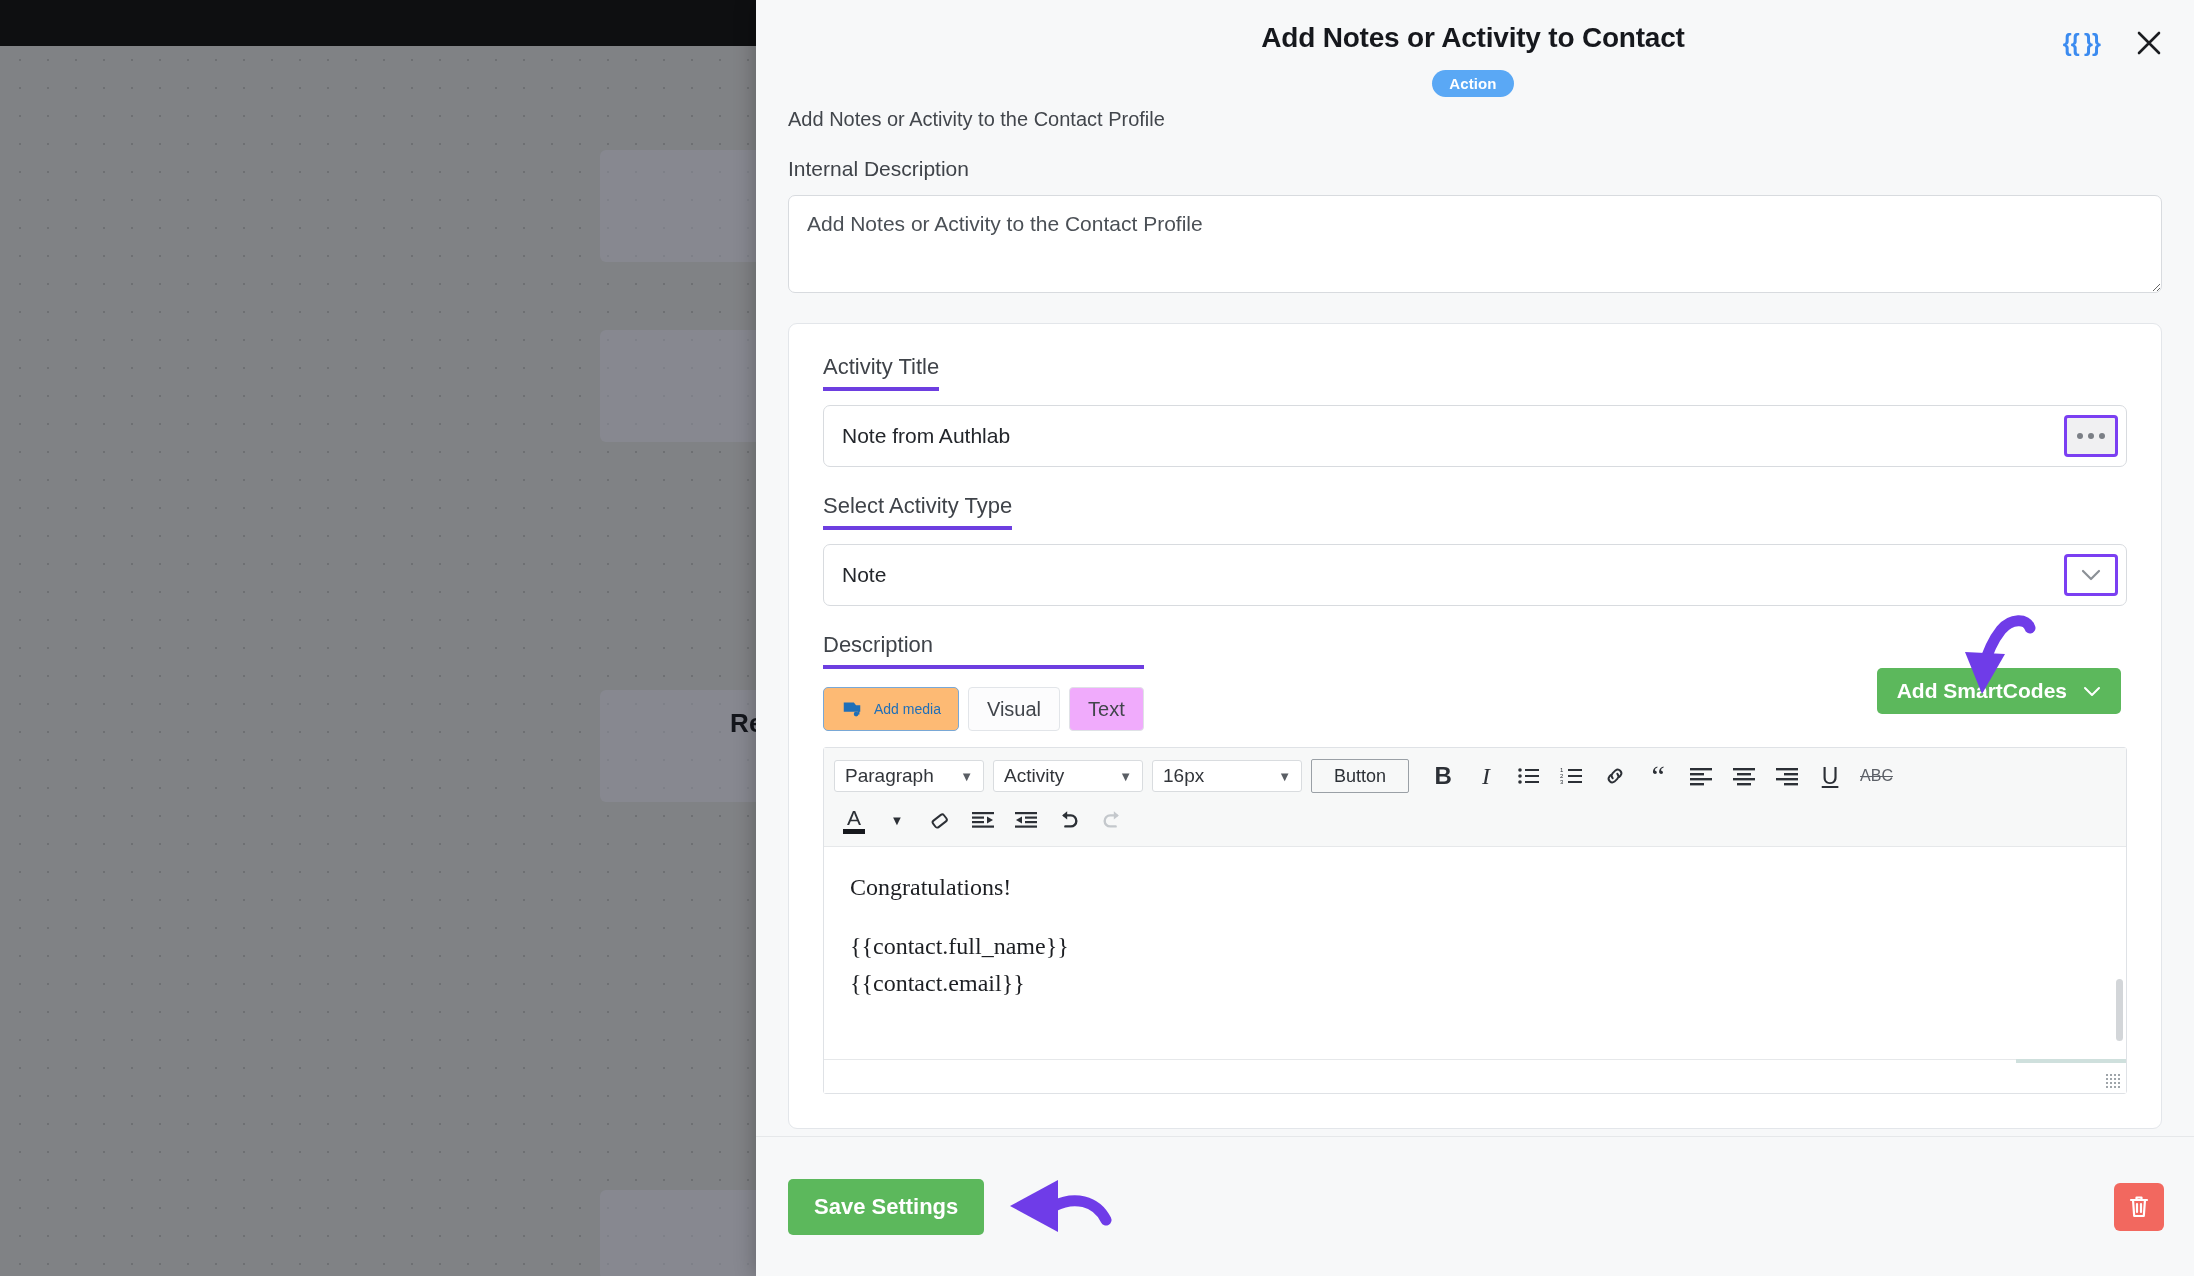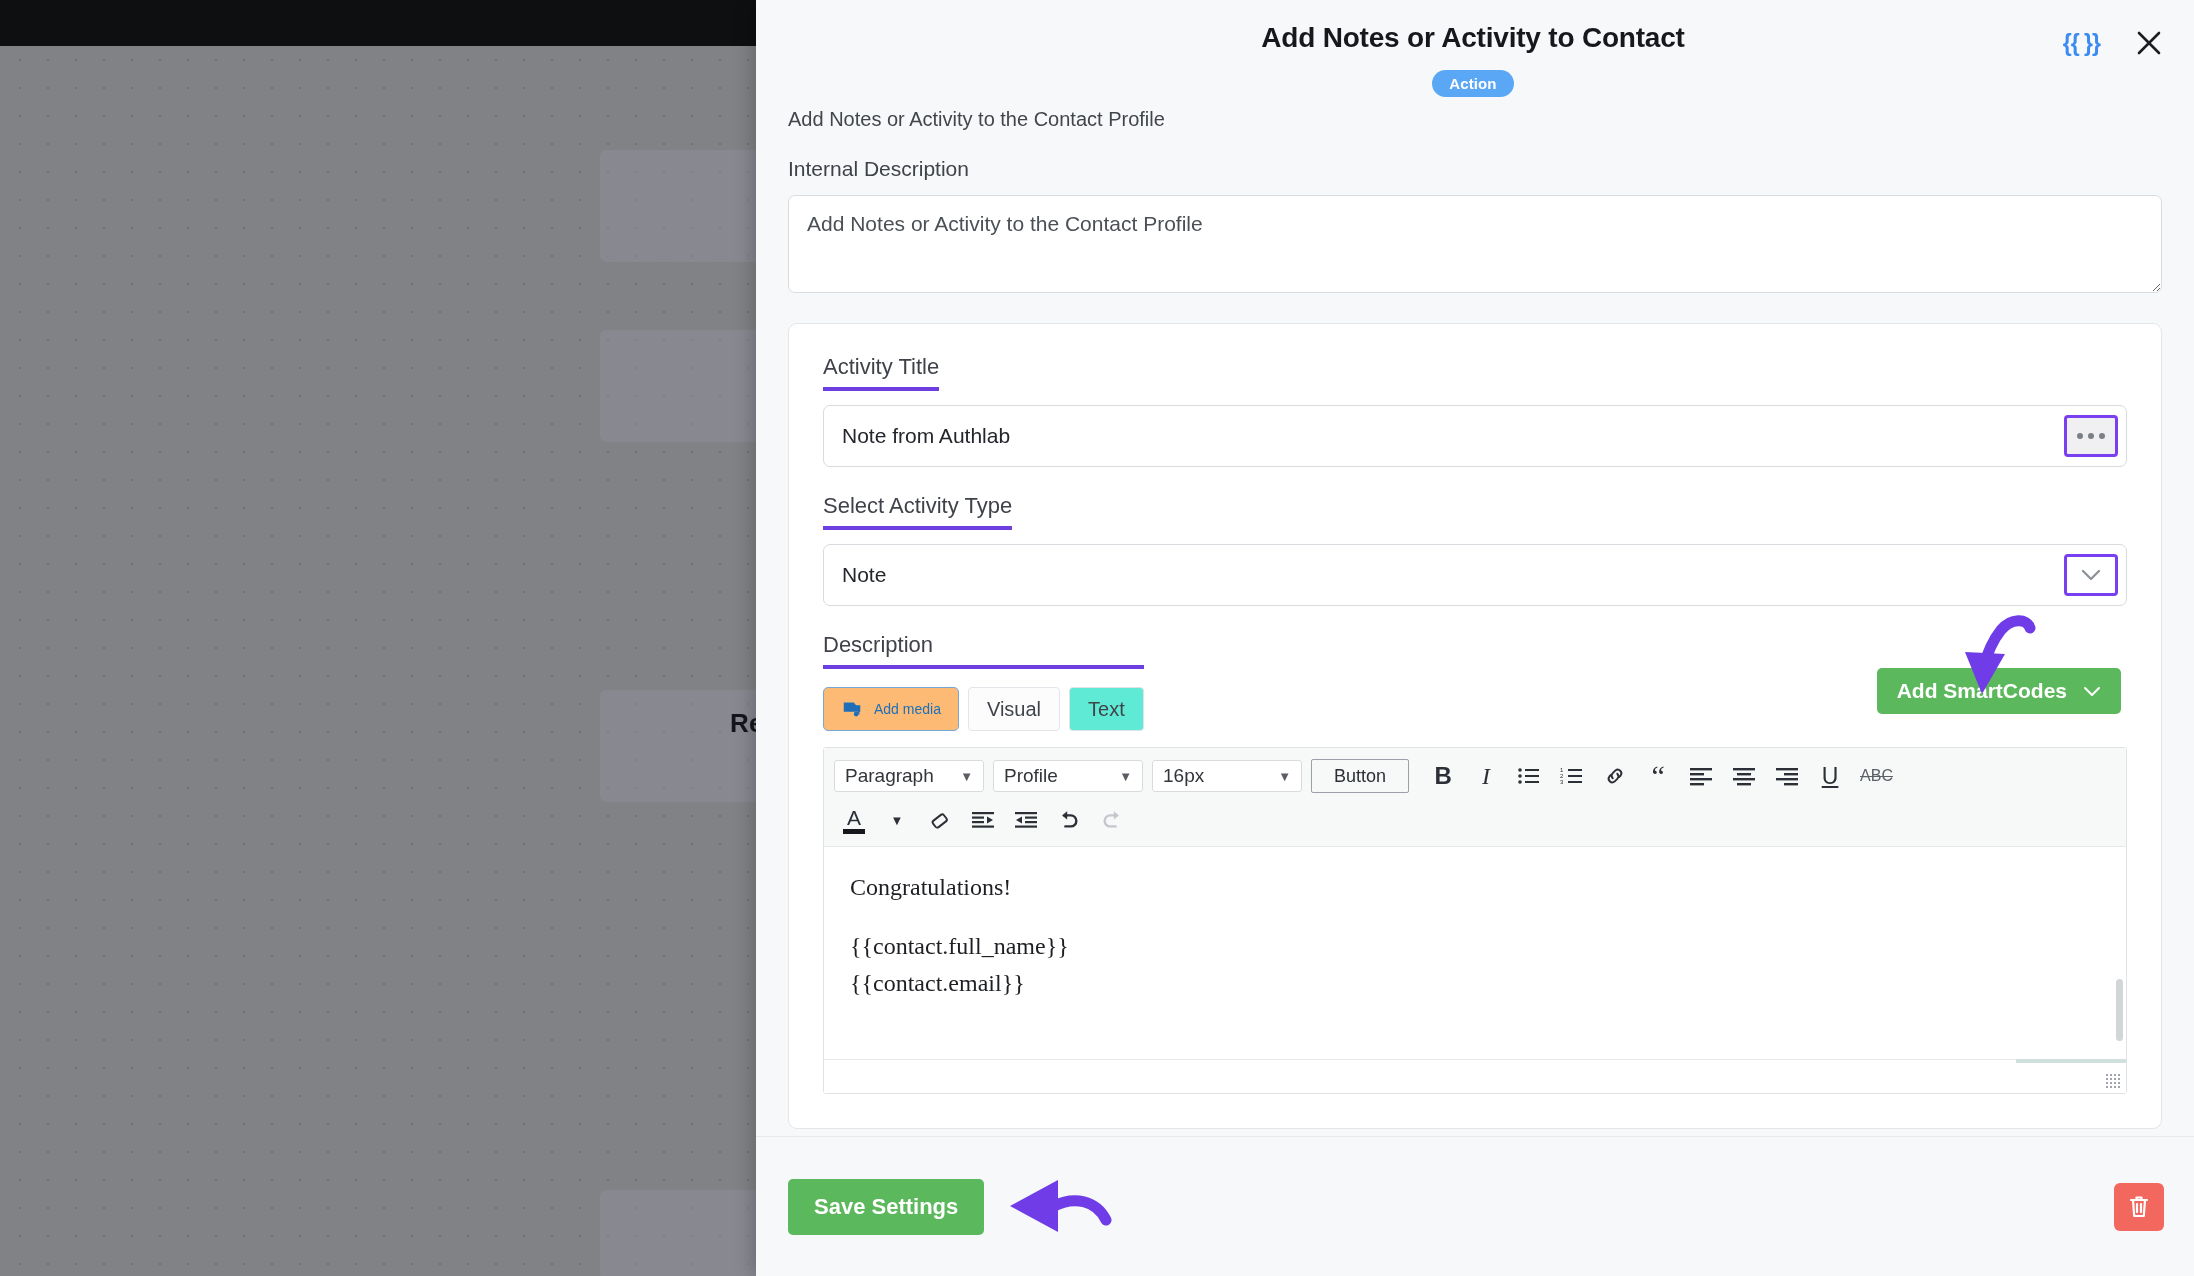--- a/index.html
+++ b/index.html
@@ -168,21 +168,21 @@
     height: 44px; padding: 0 17px;
     border: 1px solid #79a8d6; border-radius: 5px;
     background: #fdba74; color: #1f6fb8;
     font-size: 14px; cursor: pointer;
     font-family: "Liberation Sans", sans-serif;
   }
   .tab-btn {
     height: 44px; padding: 0 18px;
     border: 1px solid #dfe2e6; border-radius: 4px;
     font-size: 20px; color: #41454b;
-    background: #5eead4; cursor: pointer;
+    background: #f0abfc; cursor: pointer;
     font-family: "Liberation Sans", sans-serif;
   }
   .tab-btn.active { background: #fcfcfd; border-color: #e2e5e9; }
 
   
   #smartcodes-wrap { position: relative; padding-top: 36px; padding-right: 6px; }
   #add-smartcodes-btn {
     display: flex; align-items: center; gap: 16px;
     height: 46px; padding: 0 20px;
     background: #5cb85c; border: none; border-radius: 5px;
@@ -403,21 +403,21 @@
 
         <div id="editor">
           <div id="editor-toolbar">
 
             <div class="tb-row">
               <div class="tb-select">
                 <span>Paragraph</span>
                 <span class="caret">▼</span>
               </div>
               <div class="tb-select">
-                <span>Profile</span>
+                <span>Activity</span>
                 <span class="caret">▼</span>
               </div>
               <div class="tb-select">
                 <span>16px</span>
                 <span class="caret">▼</span>
               </div>
 
               <button class="tb-btn boxed">Button</button>
               <span class="tb-sep"></span>
               <button class="tb-btn" style="font-weight:700;font-size:24px">B</button>

